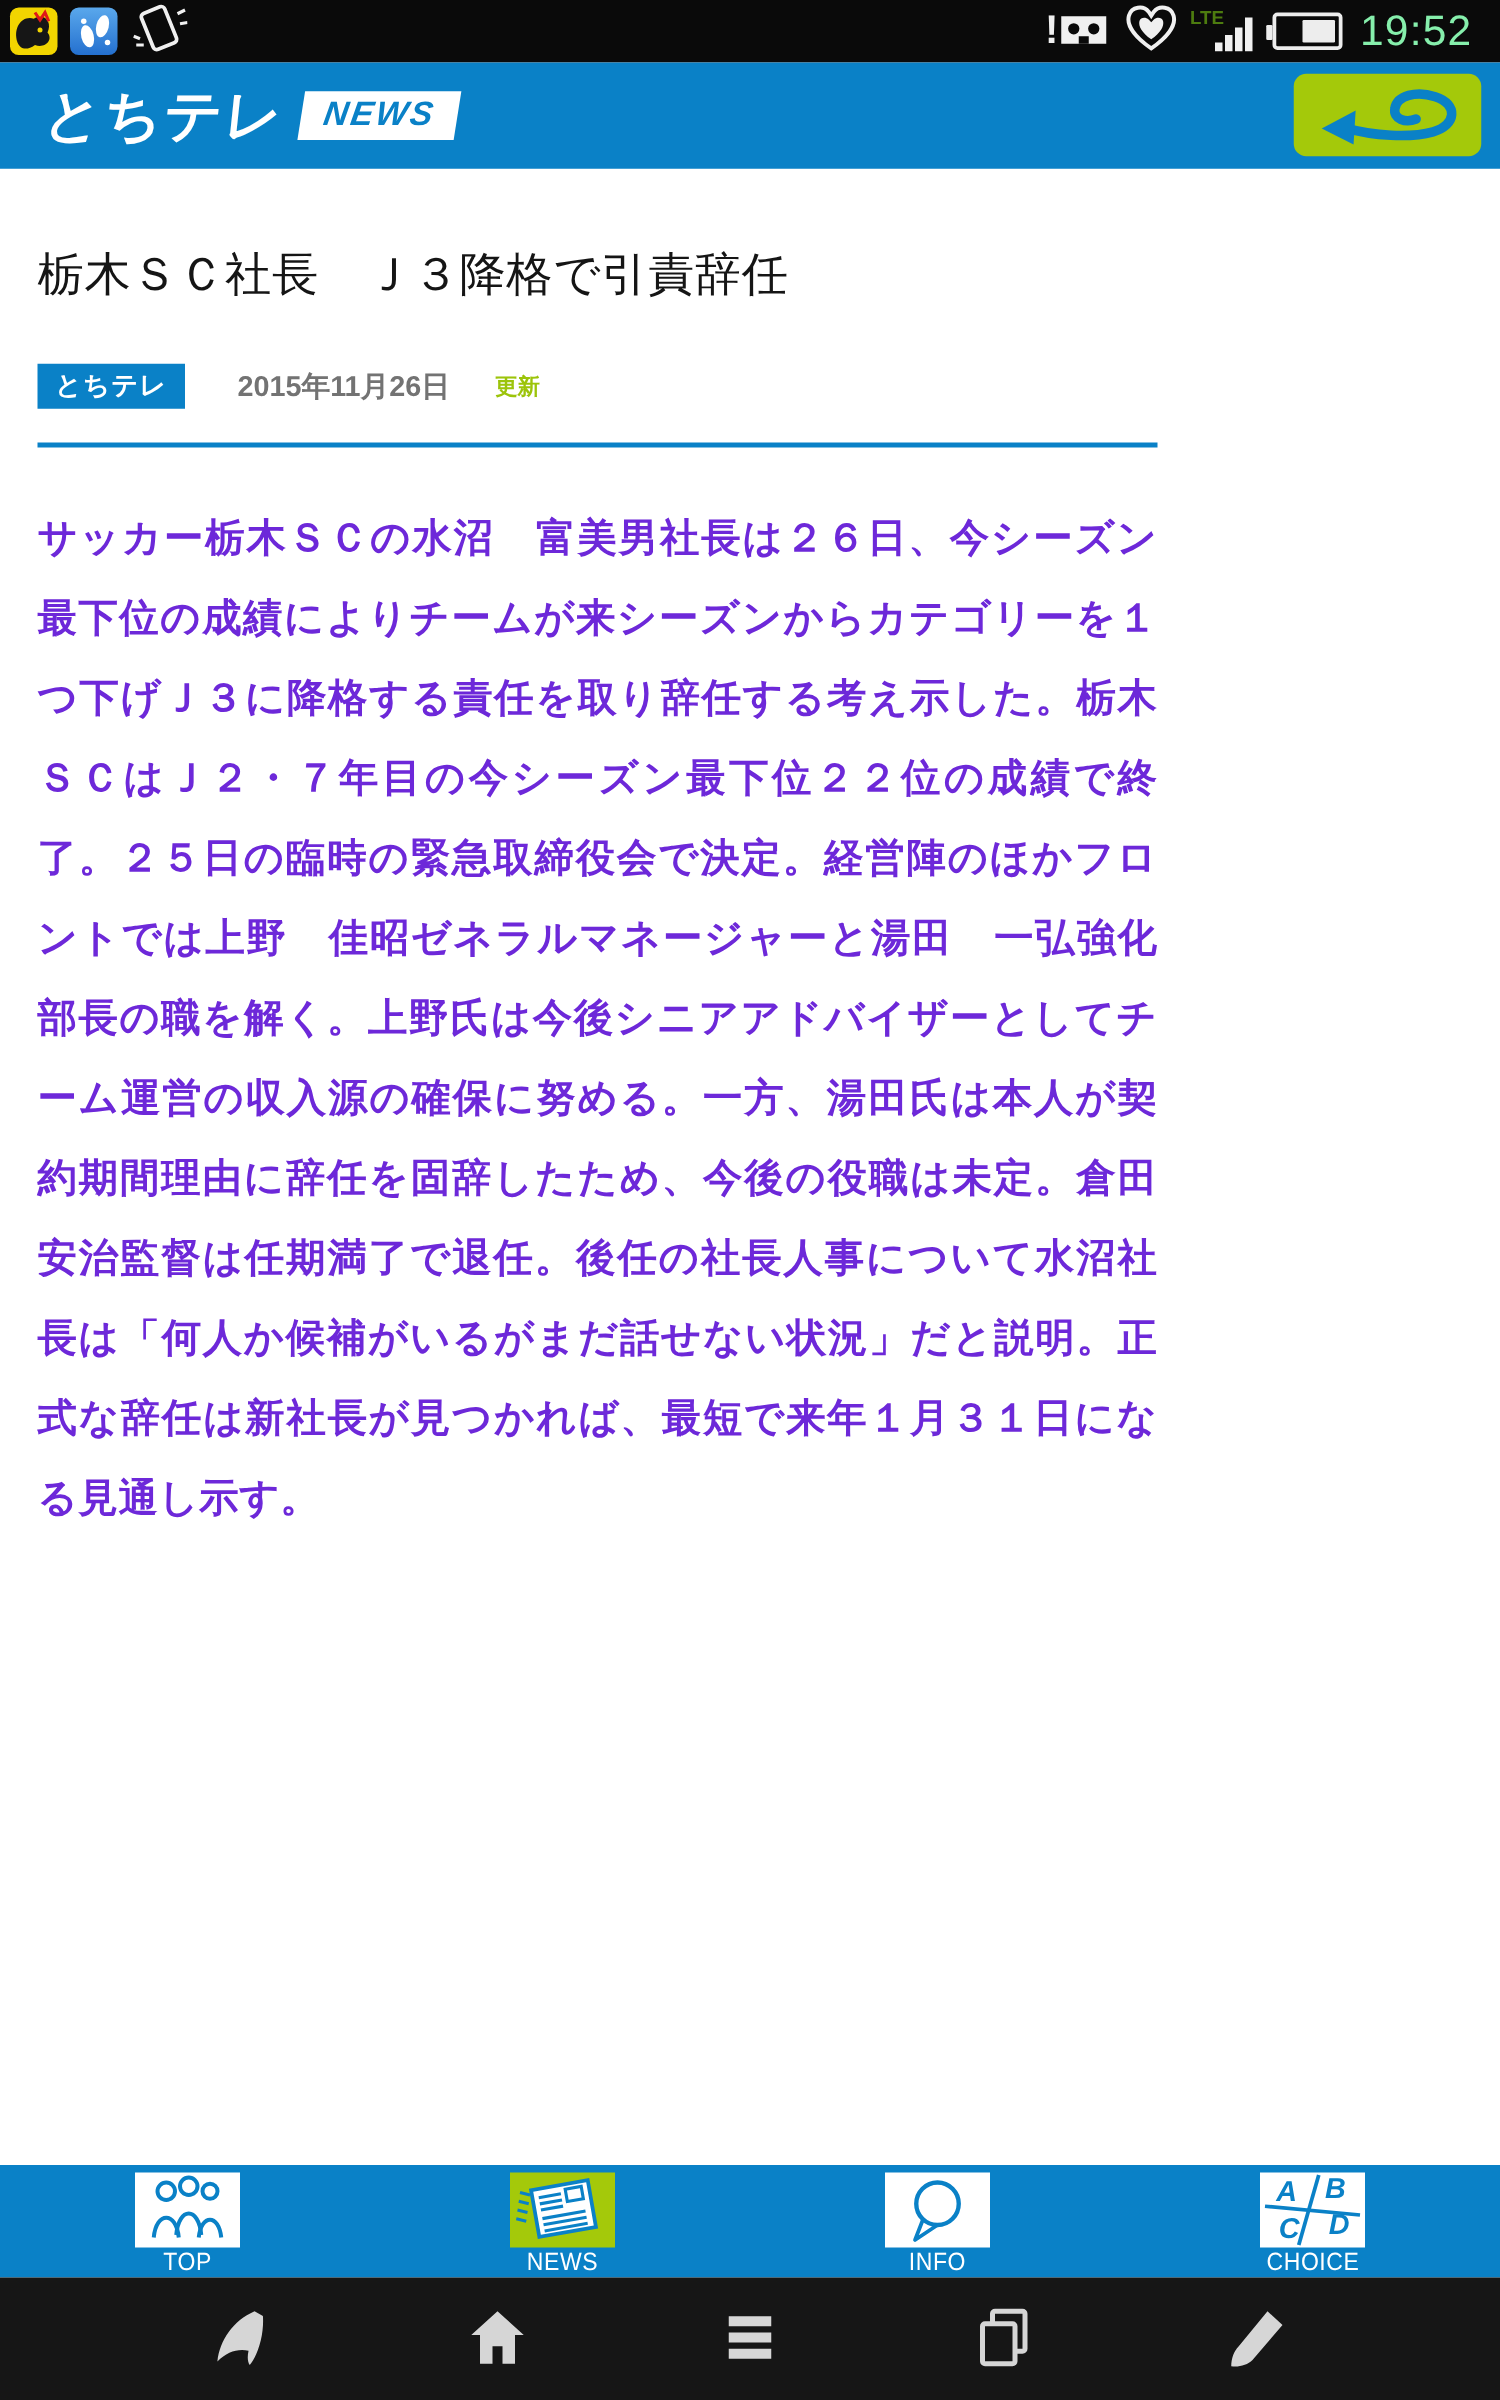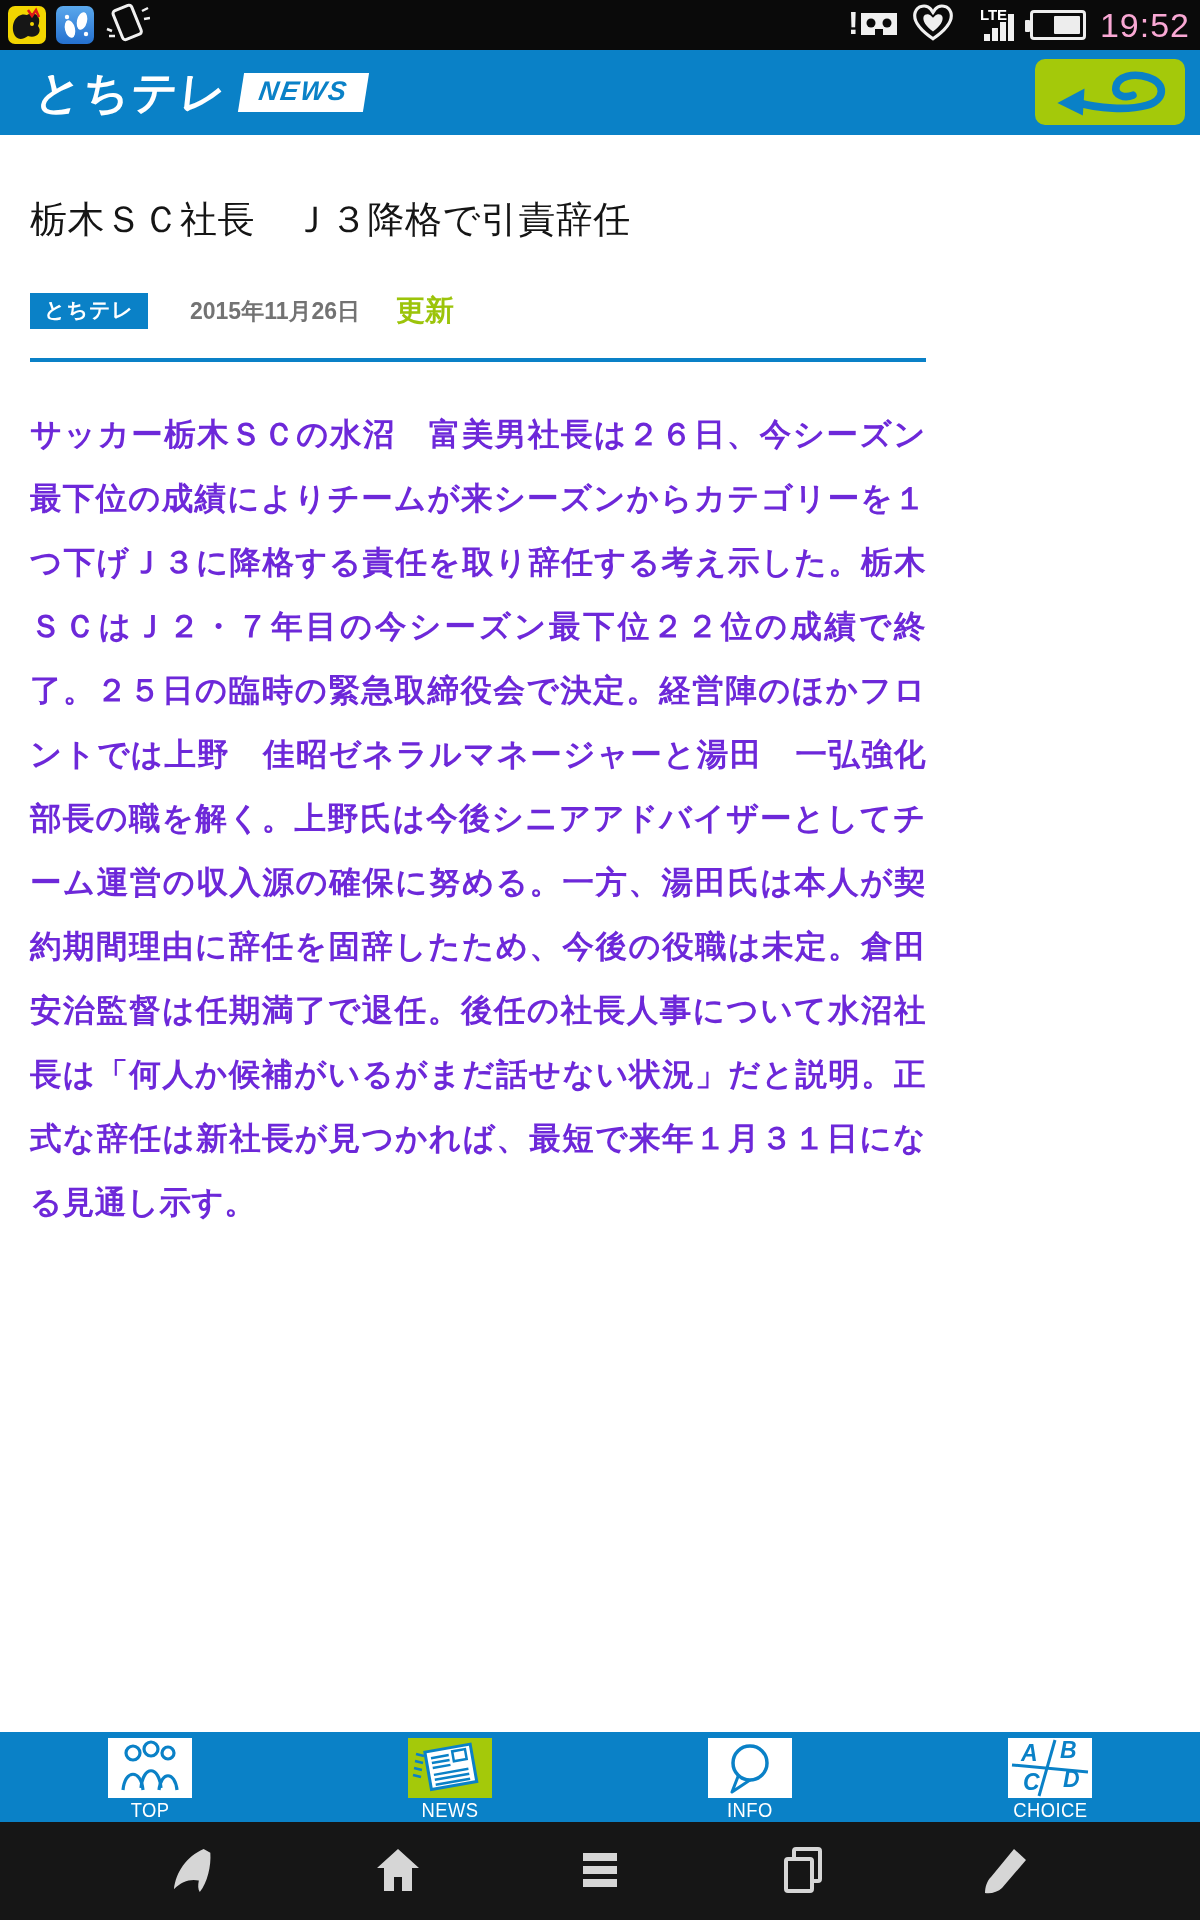--- a/index.html
+++ b/index.html
@@ -7,45 +7,45 @@
   body { font-family:"Liberation Sans","DejaVu Sans",sans-serif; }
   #screen { position:relative; width:1200px; height:1920px; margin:0 auto; background:#fff; overflow:hidden; }
 
   
   .status-bar { position:absolute; top:0; left:0; width:1200px; height:50px; background:#0a0a0a;
     display:flex; align-items:center; justify-content:space-between; padding:0 8px; }
   .sb-left, .sb-right { display:flex; align-items:center; gap:10px; height:100%; }
   .app-ico { width:38px; height:38px; border-radius:7px; overflow:hidden; flex:0 0 auto; }
   .app-ico.yellow { background:#f2d500; }
   .app-ico.blue { background:linear-gradient(#5aa8ec,#2470cf); }
-  .sb-time { font-size:34px; color:#f9a8d4; letter-spacing:1px; margin:0 2px 0 4px; }
+  .sb-time { font-size:34px; color:#86efac; letter-spacing:1px; margin:0 14px 0 4px; }
   .batt { position:relative; width:56px; height:30px; border:3px solid #ededed; border-radius:4px; margin-left:6px; }
   .batt::before { content:""; position:absolute; left:-8px; top:7px; width:5px; height:12px; background:#ededed; border-radius:1px; }
   .batt-fill { position:absolute; right:3px; top:3px; bottom:3px; width:26px; background:#ededed; border-radius:1px; }
   .lte { position:relative; width:50px; height:38px; }
-  .lte-label { position:absolute; top:0; left:16px; font-size:15px; font-weight:bold; color:#ffffff; letter-spacing:0; }
+  .lte-label { position:absolute; top:0; left:0; font-size:15px; font-weight:bold; color:#4d7c0f; letter-spacing:0; }
   .lte-bars { position:absolute; right:0; bottom:3px; display:flex; align-items:flex-end; gap:2px; }
   .lte-bars i { display:block; width:6px; background:#f0f0f0; }
 
   
   .app-header { position:absolute; top:50px; left:0; width:1200px; height:85px; background:#0a81c7;
     display:flex; align-items:center; padding-left:35px; }
   .logo { color:#fff; font-size:46px; font-weight:bold; transform:skewX(-6deg); letter-spacing:1px; }
   .news-badge { margin-left:14px; background:#fff; transform:skewX(-9deg); padding:3px 18px 5px; }
   .news-badge span { display:inline-block; color:#0a81c7; font-size:27px; font-weight:bold; font-style:italic; letter-spacing:2px; }
   .back-btn { position:absolute; right:15px; top:9px; width:150px; height:66px; background:#a4c90a;
     border:none; border-radius:10px; display:flex; align-items:center; justify-content:center; cursor:pointer; }
 
   
   .article { position:absolute; top:135px; left:0; width:956px; }
   .article-title { margin:60px 30px 0; font-size:37px; font-weight:normal; color:#151515; letter-spacing:0.5px; }
   .meta-row { margin:46px 30px 0; display:flex; align-items:center; }
   .source-tag { background:#0a81c7; color:#fff; font-size:21px; font-weight:bold; padding:3px 14px 5px; letter-spacing:1px; }
   .date-text { margin-left:42px; color:#737373; font-size:23px; font-weight:bold; }
-  .updated-text { margin-left:36px; color:#9cc40a; font-size:29px; font-weight:bold; }
+  .updated-text { margin-left:36px; color:#9cc40a; font-size:18px; font-weight:bold; }
   .divider { margin:27px 30px 0; height:4px; background:#0a81c7; }
   .article-body { margin:40px 30px 0; font-size:31.5px; line-height:64px; color:#6d28d9;
     text-align:justify; text-justify:inter-ideograph; letter-spacing:0.5px;font-weight:bold; }
 
   
   .bottom-nav { position:absolute; top:1732px; left:0; width:1200px; height:90px; background:#0a81c7; display:flex; }
   .nav-item { flex:1 1 0; display:flex; flex-direction:column; align-items:center; padding-top:6px; cursor:pointer; }
   .icon-box { width:84px; height:60px; background:#fff; display:flex; align-items:center; justify-content:center; }
   .icon-box.active { background:#a4c90a; }
   .nav-label { margin-top:1px; color:#fff; font-size:20px; letter-spacing:0.5px; transform:scaleX(0.92); }

